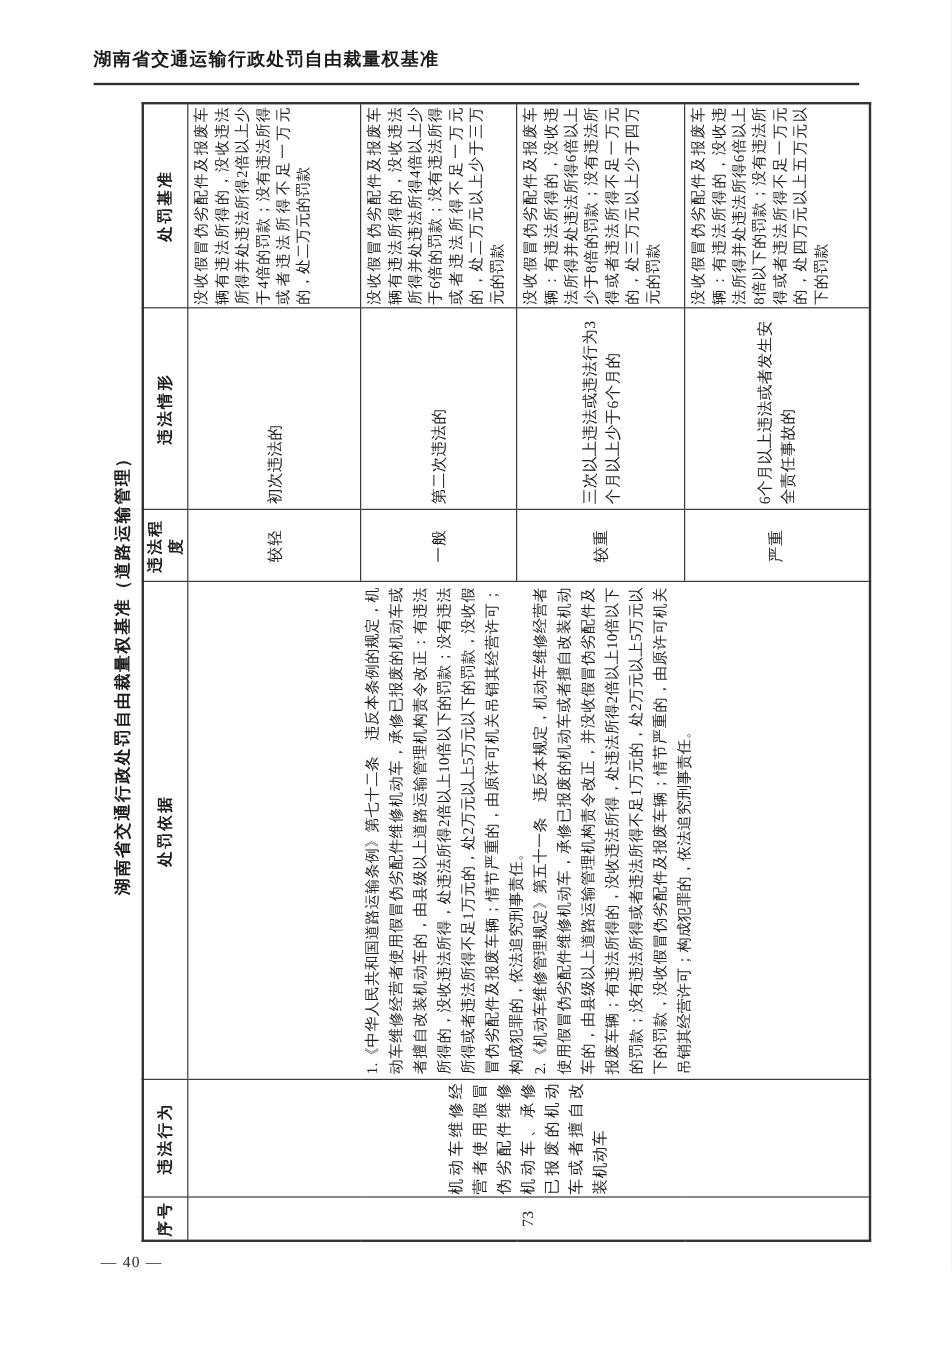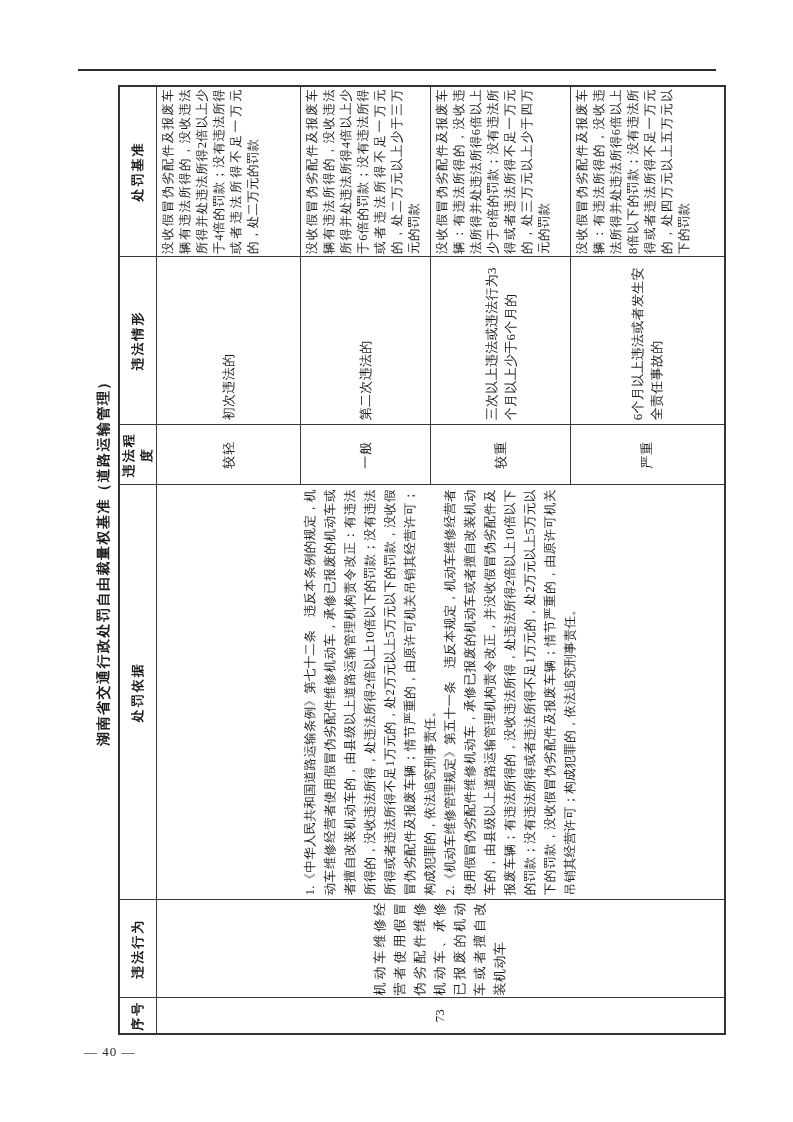--- a/index.html
+++ b/index.html
@@ -88,20 +88,21 @@
     font-size:12.5px;line-height:17px;
     text-align:justify;text-align-last:left;
     letter-spacing:0.3px;
   }
 </style>
 </head>
 <body>
 
 <div class="sheet">
 
+  <div class="doc-header">湖南省交通运输行政处罚自由裁量权基准</div>
   <div class="doc-rule"></div>
 
   <div class="rot">
     <div class="tbl-title">湖南省交通行政处罚自由裁量权基准（道路运输管理）</div>
 
     <table class="penalty">
       <colgroup>
         <col style="width:36px">
         <col style="width:98px">
         <col style="width:414px">

